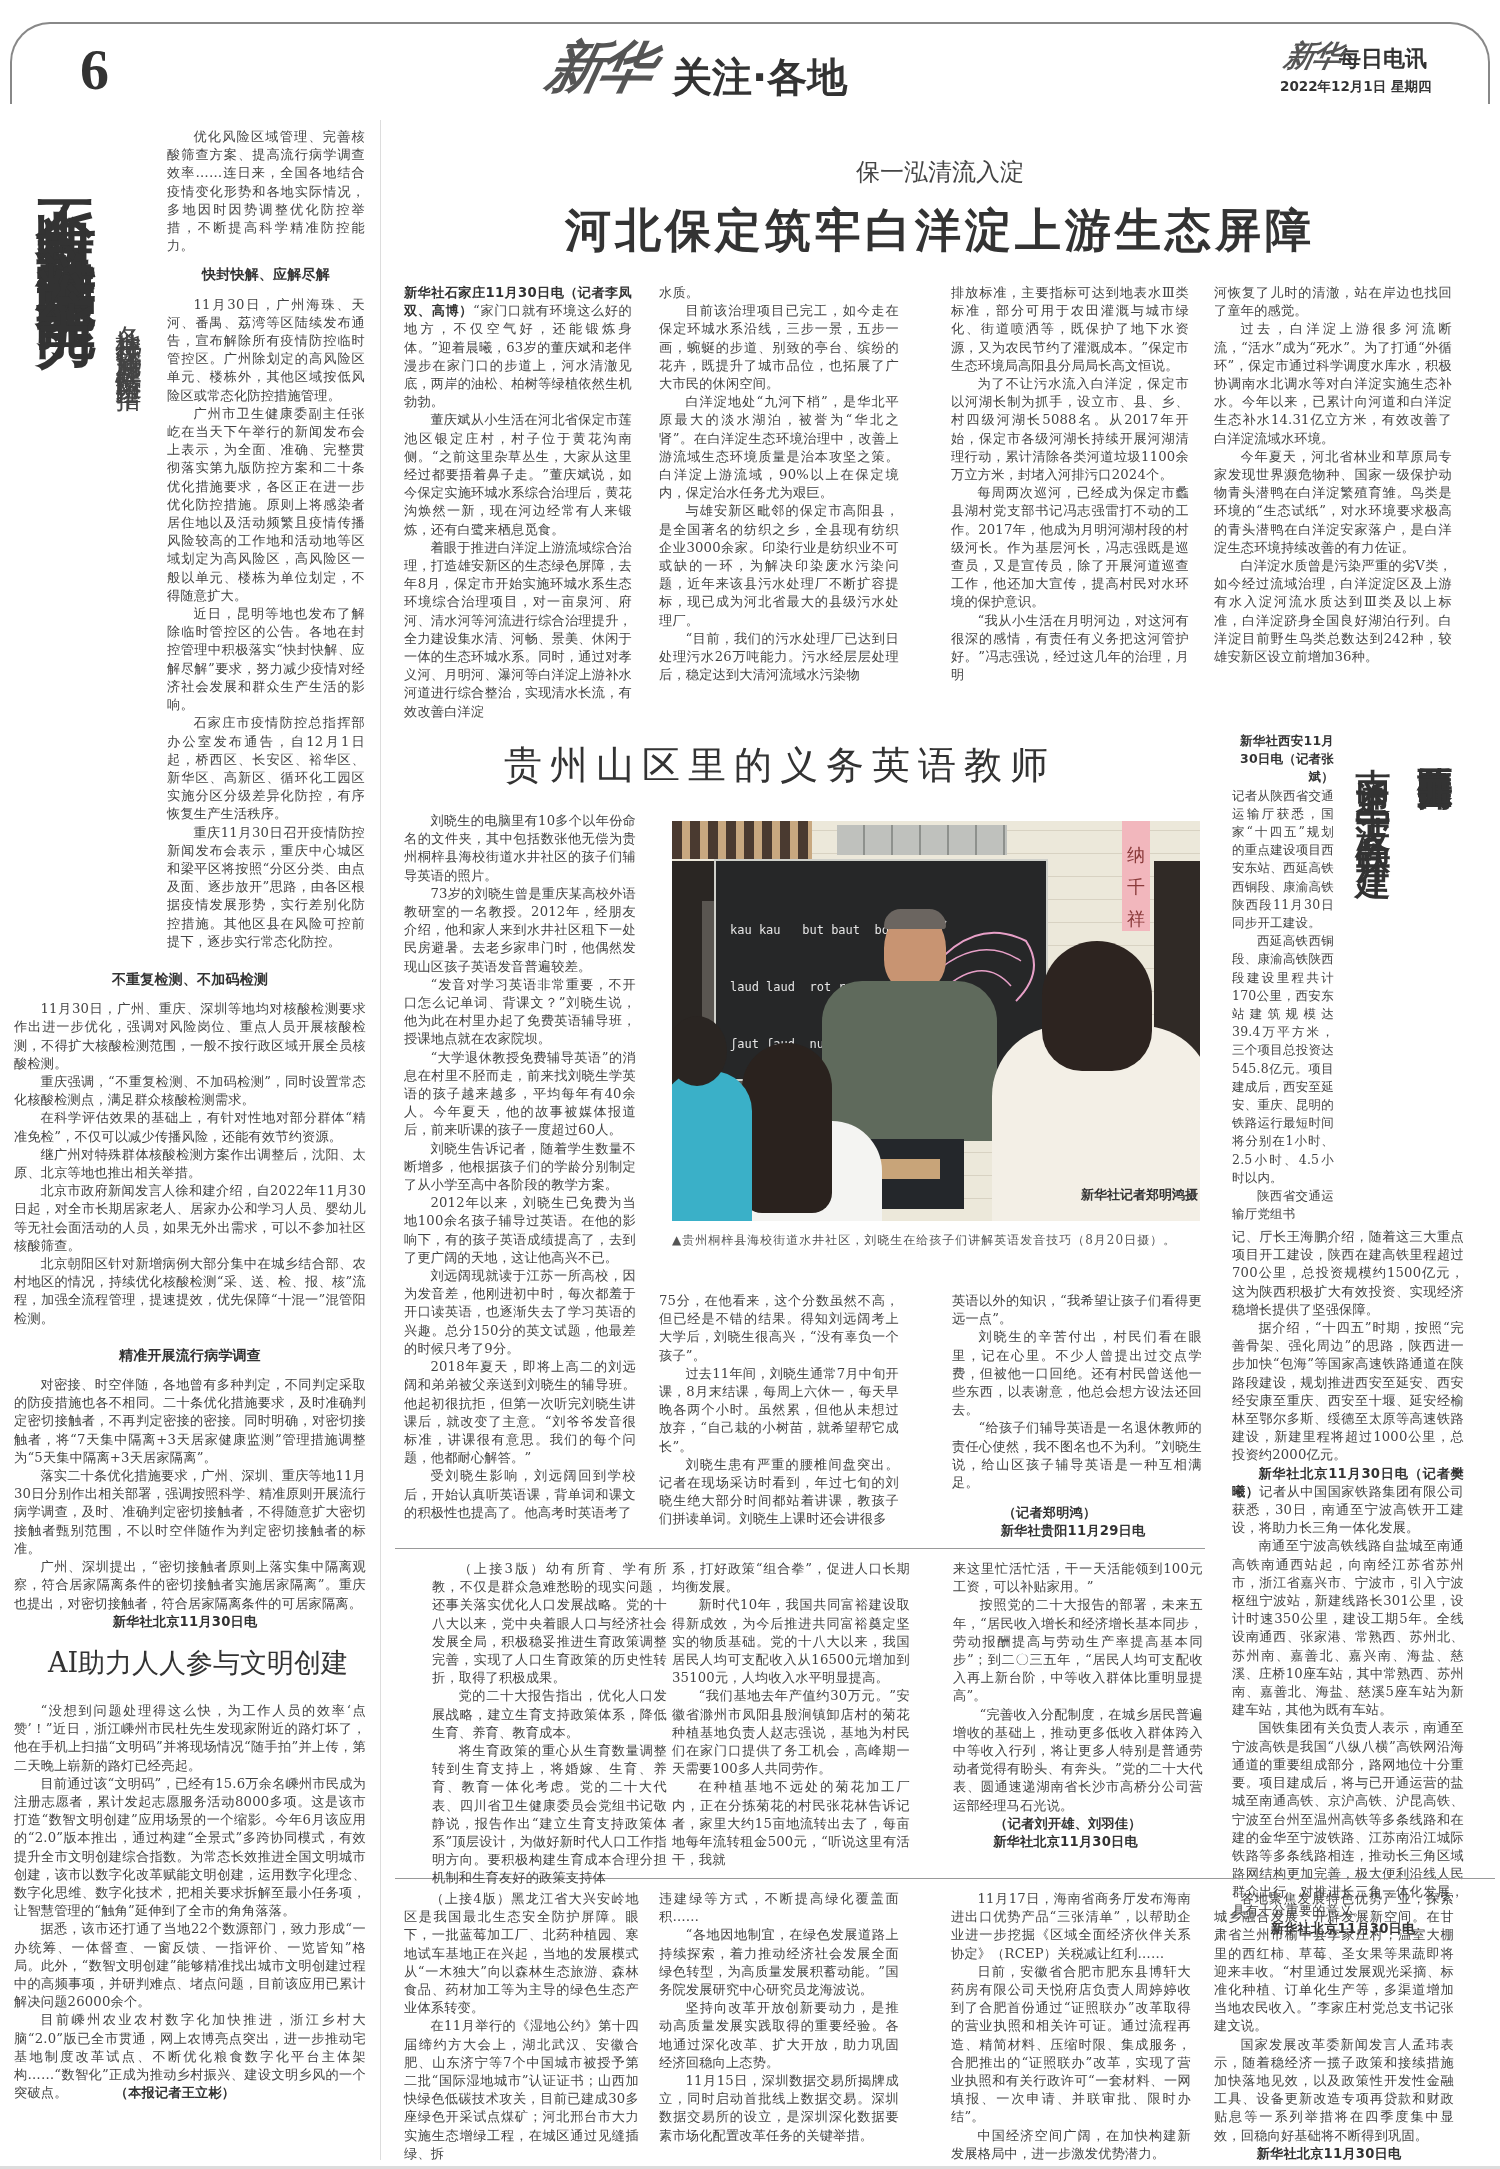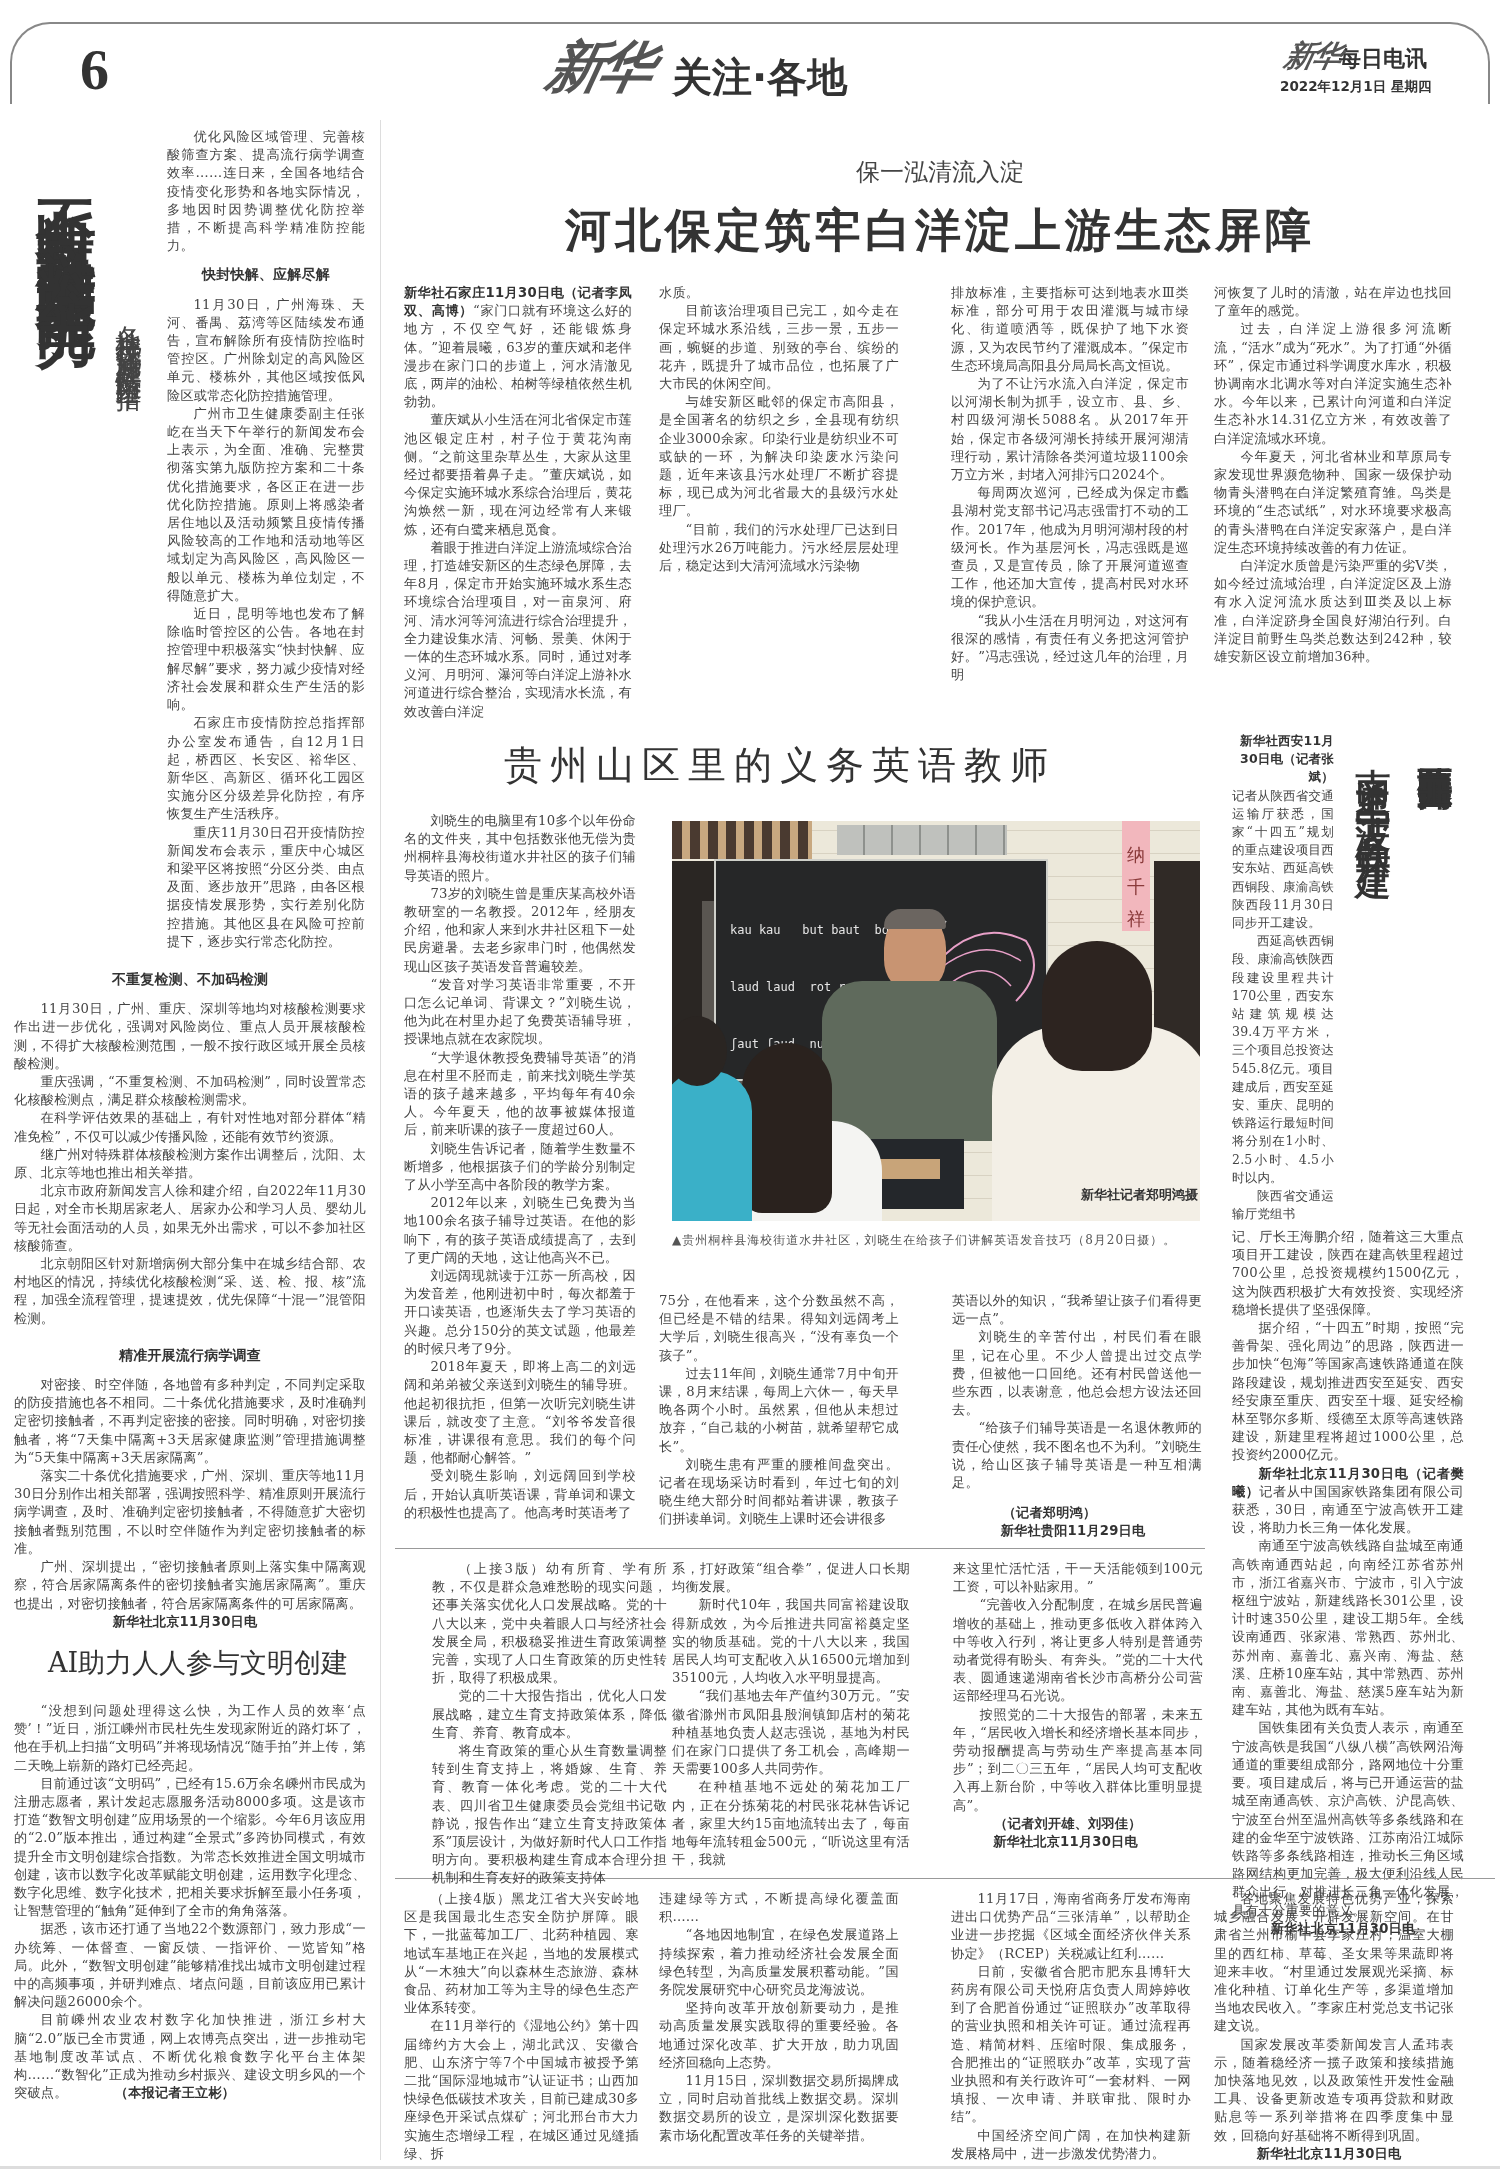--- a/index.html
+++ b/index.html
@@ -71,20 +71,21 @@
 <div class="abs" style="left:390px;top:200px;width:1100px;text-align:center;font-size:46px;font-weight:bold;color:#333;letter-spacing:4px;">河北保定筑牢白洋淀上游生态屏障</div>
 
 <div class="abs p" style="left:404px;top:284px;width:228px;">
   <p class="dateline" style="display:inline;">新华社石家庄11月30日电（记者李凤双、高博）</p><span>“家门口就有环境这么好的地方，不仅空气好，还能锻炼身体。”迎着晨曦，63岁的董庆斌和老伴漫步在家门口的步道上，河水清澈见底，两岸的油松、柏树等绿植依然生机勃勃。</span>
   <p>董庆斌从小生活在河北省保定市莲池区银定庄村，村子位于黄花沟南侧。“之前这里杂草丛生，大家从这里经过都要捂着鼻子走。”董庆斌说，如今保定实施环城水系综合治理后，黄花沟焕然一新，现在河边经常有人来锻炼，还有白鹭来栖息觅食。</p>
   <p>着眼于推进白洋淀上游流域综合治理，打造雄安新区的生态绿色屏障，去年8月，保定市开始实施环城水系生态环境综合治理项目，对一亩泉河、府河、清水河等河流进行综合治理提升，全力建设集水清、河畅、景美、休闲于一体的生态环城水系。同时，通过对孝义河、月明河、瀑河等白洋淀上游补水河道进行综合整治，实现清水长流，有效改善白洋淀</p>
 </div>
 <div class="abs p" style="left:659px;top:284px;width:240px;">
   <p class="ni">水质。</p>
   <p>目前该治理项目已完工，如今走在保定环城水系沿线，三步一景，五步一画，蜿蜒的步道、别致的亭台、缤纷的花卉，既提升了城市品位，也拓展了广大市民的休闲空间。</p>
+  <p>白洋淀地处“九河下梢”，是华北平原最大的淡水湖泊，被誉为“华北之肾”。在白洋淀生态环境治理中，改善上游流域生态环境质量是治本攻坚之策。白洋淀上游流域，90%以上在保定境内，保定治水任务尤为艰巨。</p>
   <p>与雄安新区毗邻的保定市高阳县，是全国著名的纺织之乡，全县现有纺织企业3000余家。印染行业是纺织业不可或缺的一环，为解决印染废水污染问题，近年来该县污水处理厂不断扩容提标，现已成为河北省最大的县级污水处理厂。</p>
   <p>“目前，我们的污水处理厂已达到日处理污水26万吨能力。污水经层层处理后，稳定达到大清河流域水污染物</p>
 </div>
 <div class="abs p" style="left:951px;top:284px;width:238px;">
   <p class="ni">排放标准，主要指标可达到地表水Ⅲ类标准，部分可用于农田灌溉与城市绿化、街道喷洒等，既保护了地下水资源，又为农民节约了灌溉成本。”保定市生态环境局高阳县分局局长高文恒说。</p>
   <p>为了不让污水流入白洋淀，保定市以河湖长制为抓手，设立市、县、乡、村四级河湖长5088名。从2017年开始，保定市各级河湖长持续开展河湖清理行动，累计清除各类河道垃圾1100余万立方米，封堵入河排污口2024个。</p>
   <p>每周两次巡河，已经成为保定市蠡县湖村党支部书记冯志强雷打不动的工作。2017年，他成为月明河湖村段的村级河长。作为基层河长，冯志强既是巡查员，又是宣传员，除了开展河道巡查工作，他还加大宣传，提高村民对水环境的保护意识。</p>
   <p>“我从小生活在月明河边，对这河有很深的感情，有责任有义务把这河管护好。”冯志强说，经过这几年的治理，月明</p>
 </div>
 <div class="abs p" style="left:1214px;top:284px;width:238px;">
@@ -194,22 +195,22 @@
   <p>将生育政策的重心从生育数量调整转到生育支持上，将婚嫁、生育、养育、教育一体化考虑。党的二十大代表、四川省卫生健康委员会党组书记敬静说，报告作出“建立生育支持政策体系”顶层设计，为做好新时代人口工作指明方向。要积极构建生育成本合理分担机制和生育友好的政策支持体</p>
 </div>
 <div class="abs p" style="left:672px;top:1560px;width:238px;">
   <p class="ni">系，打好政策“组合拳”，促进人口长期均衡发展。</p>
   <p>新时代10年，我国共同富裕建设取得新成效，为今后推进共同富裕奠定坚实的物质基础。党的十八大以来，我国居民人均可支配收入从16500元增加到35100元，人均收入水平明显提高。</p>
   <p>“我们基地去年产值约30万元。”安徽省滁州市凤阳县殷涧镇卸店村的菊花种植基地负责人赵志强说，基地为村民们在家门口提供了务工机会，高峰期一天需要100多人共同劳作。</p>
   <p>在种植基地不远处的菊花加工厂内，正在分拣菊花的村民张花林告诉记者，家里大约15亩地流转出去了，每亩地每年流转租金500元，“听说这里有活干，我就</p>
 </div>
 <div class="abs p" style="left:953px;top:1560px;width:250px;">
   <p class="ni">来这里忙活忙活，干一天活能领到100元工资，可以补贴家用。”</p>
+  <p>按照党的二十大报告的部署，未来五年，“居民收入增长和经济增长基本同步，劳动报酬提高与劳动生产率提高基本同步”；到二〇三五年，“居民人均可支配收入再上新台阶，中等收入群体比重明显提高”。</p>
   <p>“完善收入分配制度，在城乡居民普遍增收的基础上，推动更多低收入群体跨入中等收入行列，将让更多人特别是普通劳动者觉得有盼头、有奔头。”党的二十大代表、圆通速递湖南省长沙市高桥分公司营运部经理马石光说。</p>
-  <p>按照党的二十大报告的部署，未来五年，“居民收入增长和经济增长基本同步，劳动报酬提高与劳动生产率提高基本同步”；到二〇三五年，“居民人均可支配收入再上新台阶，中等收入群体比重明显提高”。</p>
   <p class="sig" style="padding-right:20px">（记者刘开雄、刘羽佳）</p>
   <p class="sig" style="padding-right:25px">新华社北京11月30日电</p>
 </div>
 
 <div class="abs p" style="left:404px;top:1890px;width:235px;">
   <p>（上接4版）黑龙江省大兴安岭地区是我国最北生态安全防护屏障。眼下，一批蓝莓加工厂、北药种植园、寒地试车基地正在兴起，当地的发展模式从“一木独大”向以森林生态旅游、森林食品、药材加工等为主导的绿色生态产业体系转变。</p>
   <p>在11月举行的《湿地公约》第十四届缔约方大会上，湖北武汉、安徽合肥、山东济宁等7个中国城市被授予第二批“国际湿地城市”认证证书；山西加快绿色低碳技术攻关，目前已建成30多座绿色开采试点煤矿；河北邢台市大力实施生态增绿工程，在城区通过见缝插绿、拆</p>
 </div>
 <div class="abs p" style="left:659px;top:1890px;width:240px;">
   <p class="ni">违建绿等方式，不断提高绿化覆盖面积……</p>

